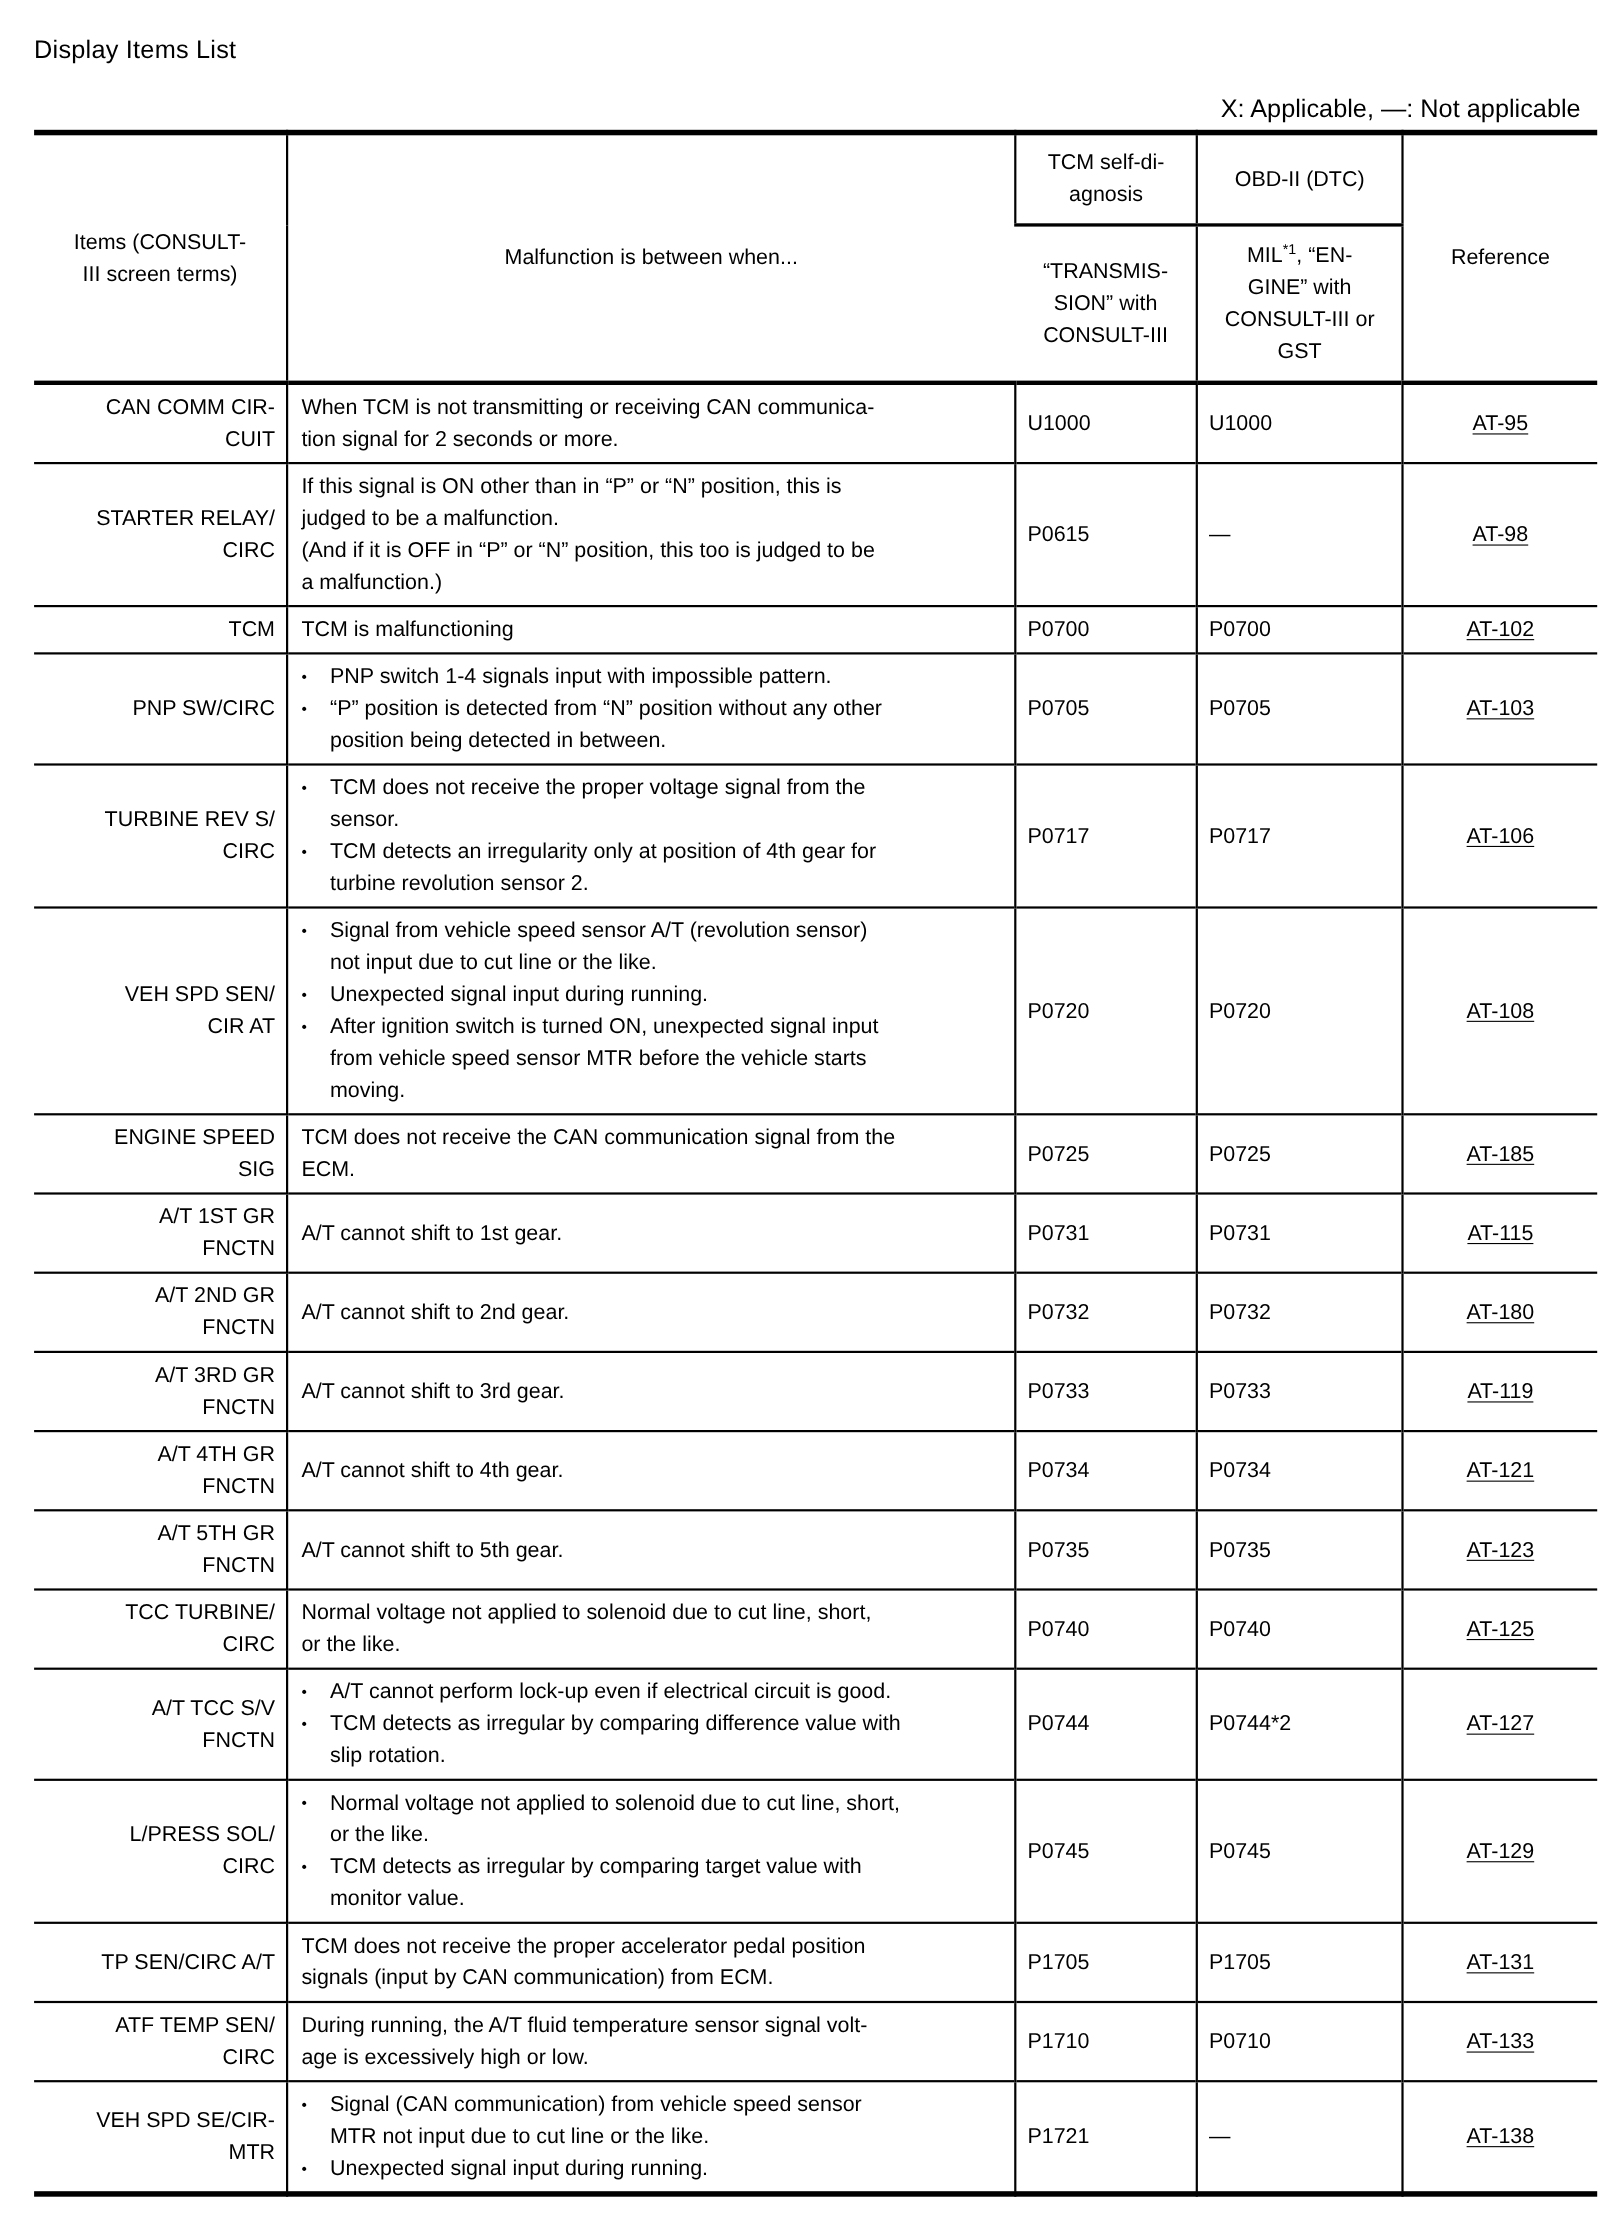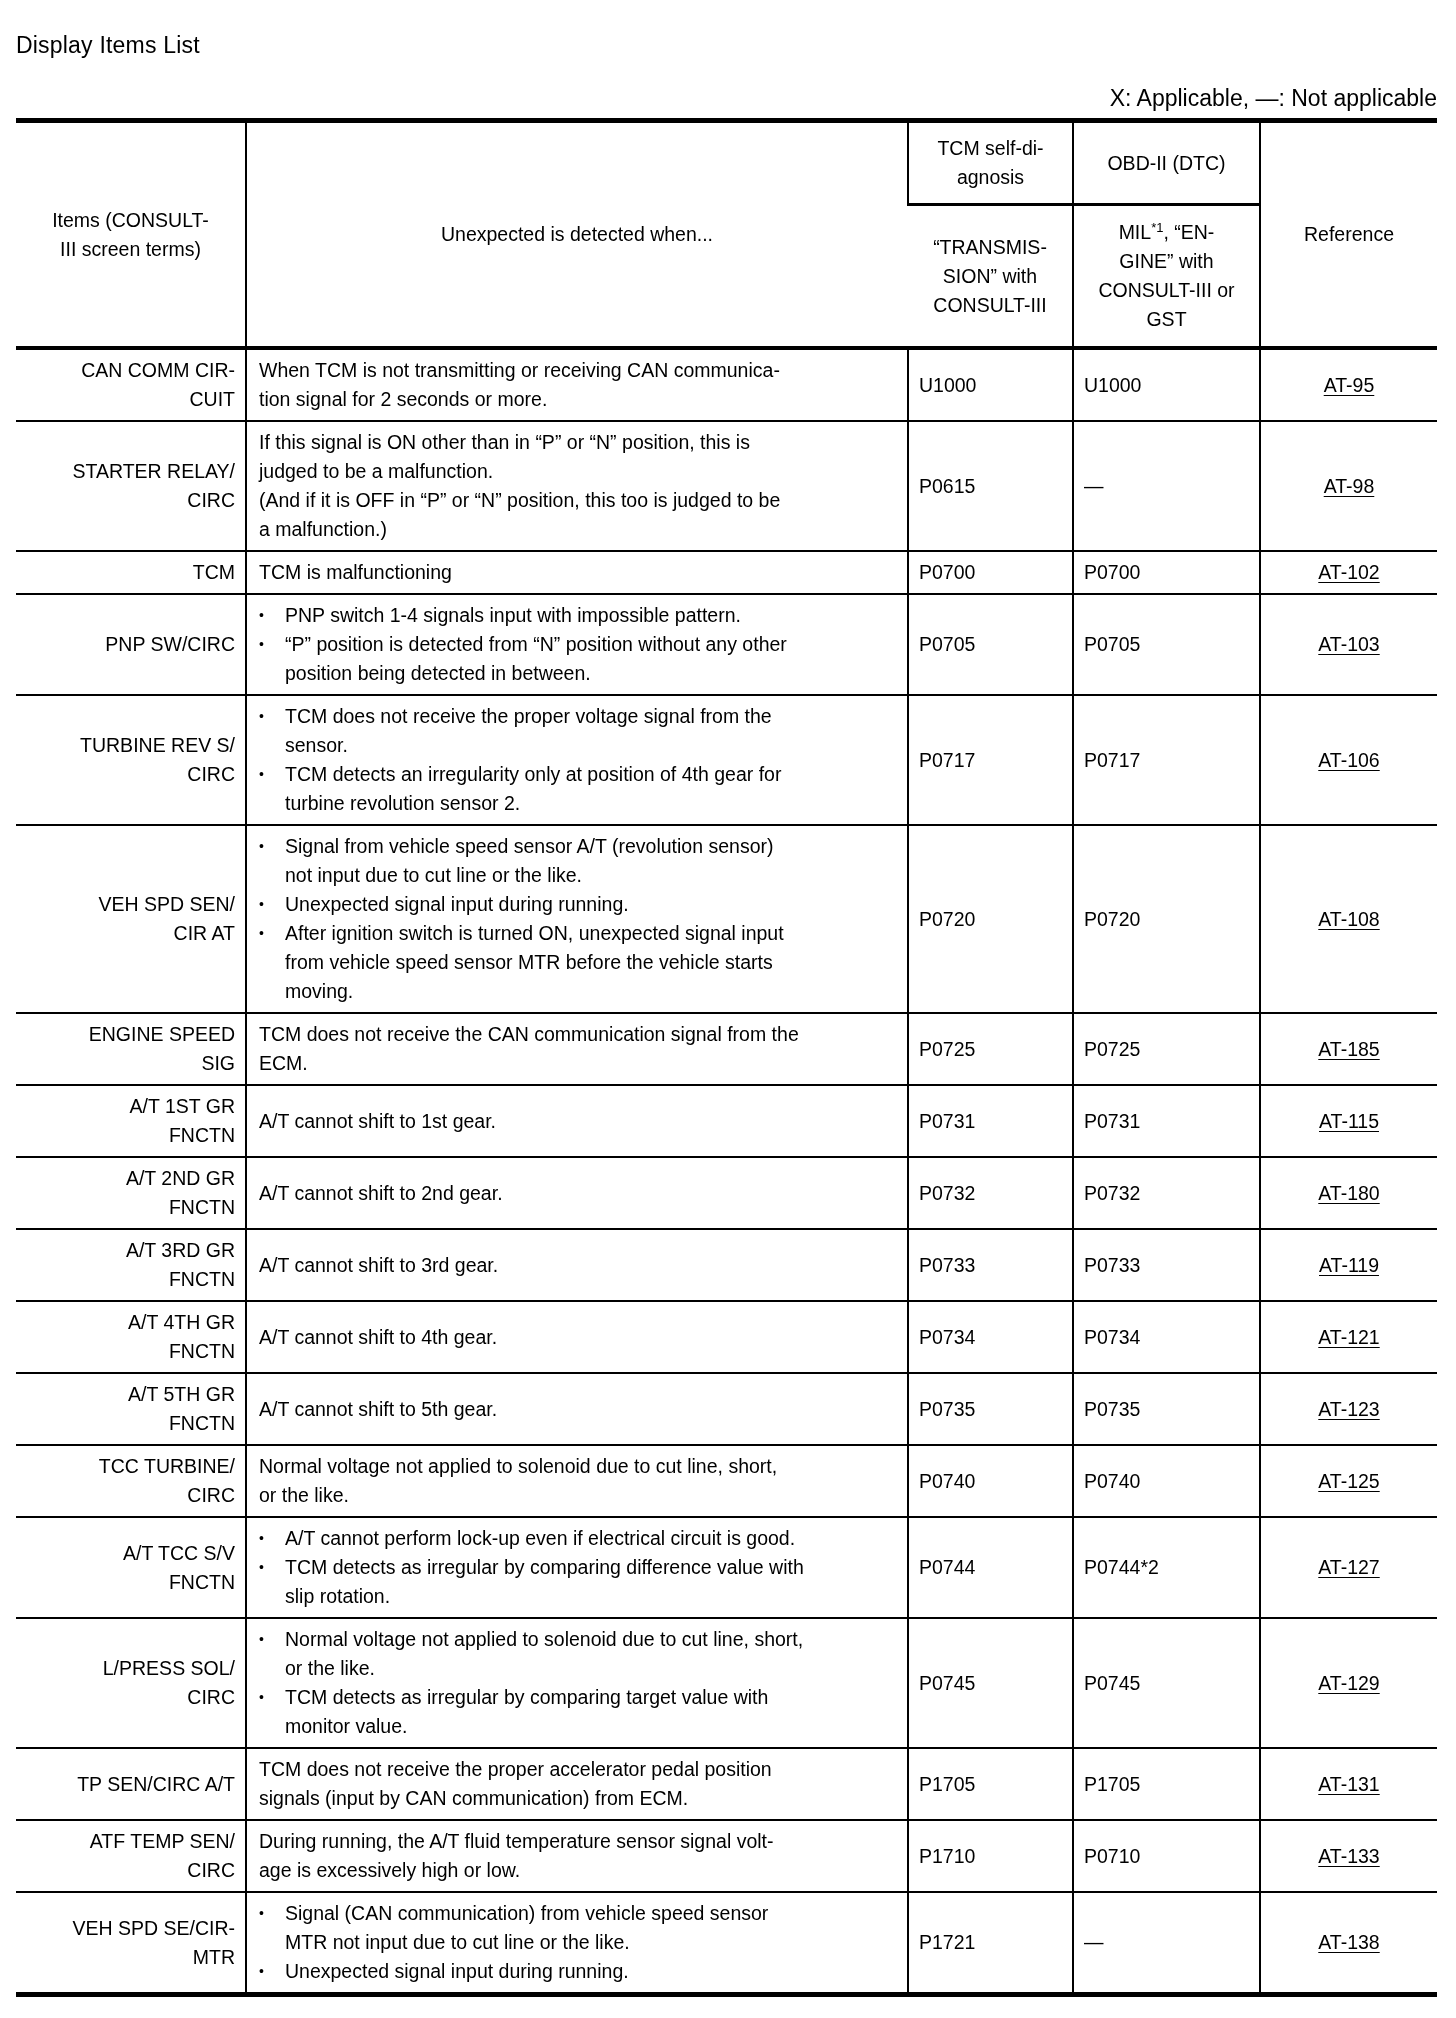--- a/index.html
+++ b/index.html
@@ -1,20 +1,20 @@
 <!DOCTYPE html>
 <html><head>
 <meta charset="utf-8">
 <style>
   html,body{margin:0;padding:0;background:#ffffff;}
   .page{
     position:relative;
     width:1456px;height:2018px;
     box-sizing:border-box;
-    padding:30px 19px 0 16px;
+    padding:30px 19px 0 31px;
     background:#ffffff;
     color:#000000;
     font-family:"Liberation Sans","DejaVu Sans",sans-serif;
     font-size:19.5px;
     line-height:29px;
     overflow:hidden;
     border-radius:17px;
   }
   .page-title{
     font-size:23px;
@@ -101,21 +101,21 @@
       <col style="width:230px">
       <col style="width:662px">
       <col style="width:165px">
       <col style="width:187px">
       <col style="width:177px">
     </colgroup>
     <thead>
       <tr>
         <th rowspan="2">Items (CONSULT-
 III screen terms)</th>
-        <th rowspan="2">Unexpected is detected when...</th>
+        <th rowspan="2">Malfunction is between when...</th>
         <th class="hdr-upper">TCM self-di-
 agnosis</th>
         <th class="hdr-upper">OBD-II (DTC)</th>
         <th rowspan="2">Reference</th>
       </tr>
       <tr>
         <th class="hdr-lower">“TRANSMIS-
 SION” with
 CONSULT-III</th>
         <th class="hdr-lower"><span>MIL</span><sup>*1</sup><span>, “EN-

